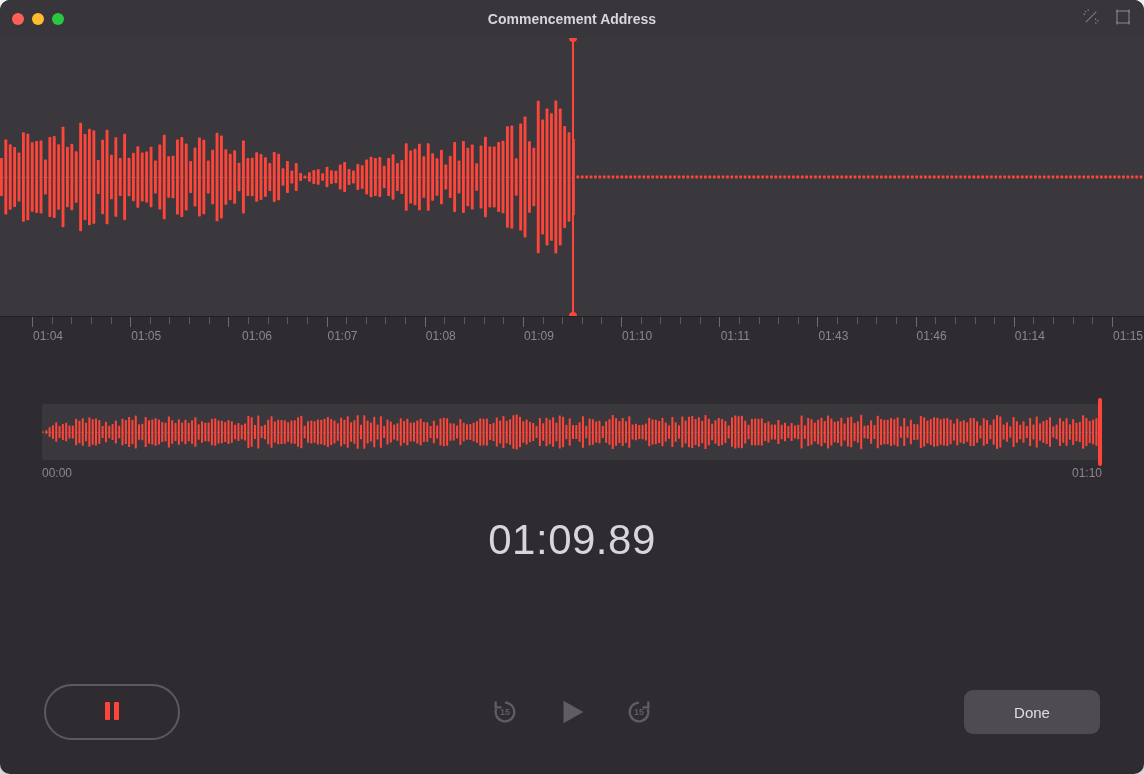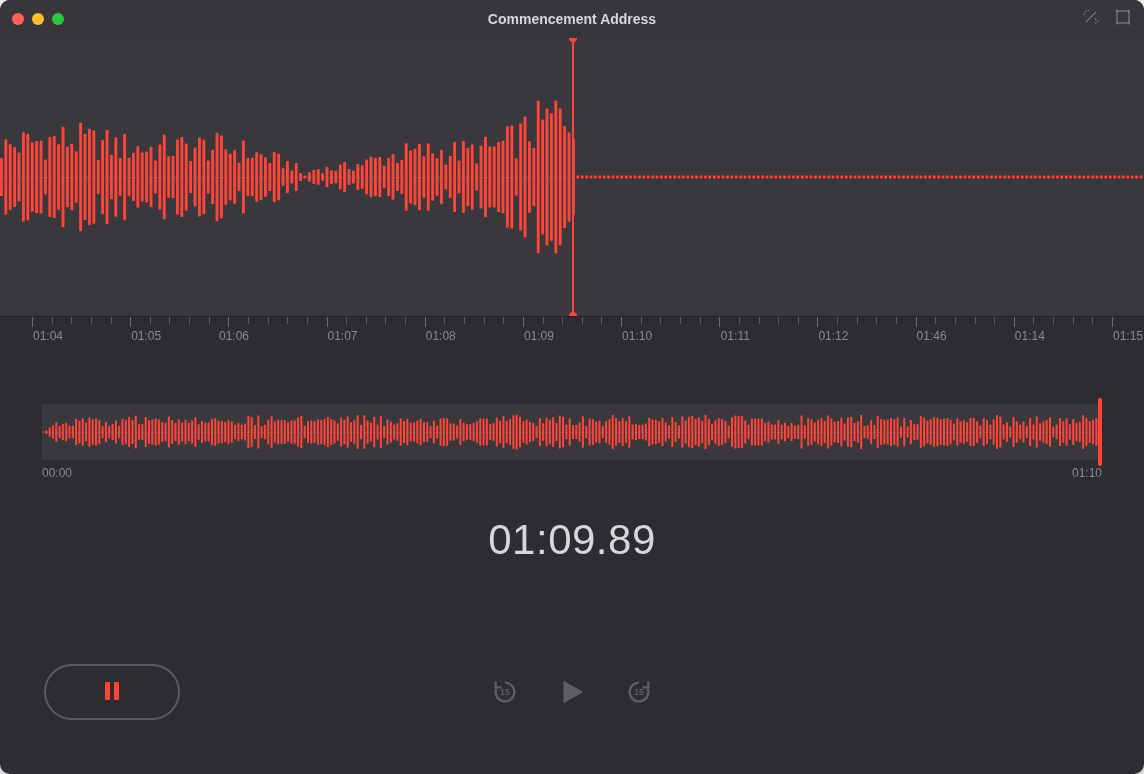--- a/index.html
+++ b/index.html
@@ -88,21 +88,21 @@
   .ov-times{display:flex;justify-content:space-between;font-size:12px;color:var(--text-dim);margin-top:6px;}
   
   .bigtime{
     text-align:center;font-size:42px;font-weight:500;color:var(--text);
     font-variant-numeric:tabular-nums;letter-spacing:.5px;
     margin-top:36px;
   }
   
   .controls{
     margin-top:auto;
-    padding:24px 44px 54px 44px;
+    padding:24px 44px 34px 44px;
     display:flex;align-items:center;position:relative;
   }
   .rec-btn{
     width:136px;height:56px;border-radius:28px;
     border:2px solid #5c5a5e;background:transparent;
     display:flex;align-items:center;justify-content:center;
     cursor:pointer;
   }
   .rec-btn svg{width:24px;height:24px;fill:var(--accent);}
   .center-ctls{
@@ -429,21 +429,21 @@
       <div class="tick" style="left: 149.818px;"></div>
       <div class="tick" style="left: 169.455px;"></div>
       <div class="tick" style="left: 189.091px;"></div>
       <div class="tick" style="left: 208.727px;"></div>
       <div class="lbl" style="left: 130.182px; text-align: right;">01:05</div>
       <div class="tick maj" style="left: 228.364px;"></div>
       <div class="tick" style="left: 248px;"></div>
       <div class="tick" style="left: 267.636px;"></div>
       <div class="tick" style="left: 287.273px;"></div>
       <div class="tick" style="left: 306.909px;"></div>
-      <div class="lbl" style="left: 218px;">01:06</div>
+      <div class="lbl" style="left: 241px;">01:06</div>
       <div class="tick maj" style="left: 326.545px;"></div>
       <div class="tick" style="left: 346.182px;"></div>
       <div class="tick" style="left: 365.818px;"></div>
       <div class="tick" style="left: 385.455px;"></div>
       <div class="tick" style="left: 405.091px;"></div>
       <div class="lbl" style="left: 326.545px;">01:07</div>
       <div class="tick maj" style="left: 424.727px;"></div>
       <div class="tick" style="left: 444.364px;"></div>
       <div class="tick" style="left: 464px;"></div>
       <div class="tick" style="left: 483.636px;"></div>
@@ -465,21 +465,21 @@
       <div class="tick" style="left: 738.909px;"></div>
       <div class="tick" style="left: 758.545px;"></div>
       <div class="tick" style="left: 778.182px;"></div>
       <div class="tick" style="left: 797.818px;"></div>
       <div class="lbl" style="left: 719.273px;">01:11</div>
       <div class="tick maj" style="left: 817.455px;"></div>
       <div class="tick" style="left: 837.091px;"></div>
       <div class="tick" style="left: 856.727px;"></div>
       <div class="tick" style="left: 876.364px;"></div>
       <div class="tick" style="left: 896px;"></div>
-      <div class="lbl" style="left: 817.455px;">01:12</div>
+      <div class="lbl" style="left: 817.455px;">01:43</div>
       <div class="tick maj" style="left: 915.636px;"></div>
       <div class="tick" style="left: 935.273px;"></div>
       <div class="tick" style="left: 954.909px;"></div>
       <div class="tick" style="left: 974.545px;"></div>
       <div class="tick" style="left: 994.182px;"></div>
       <div class="lbl" style="left: 915.636px;">01:46</div>
       <div class="tick maj" style="left: 1013.82px;"></div>
       <div class="tick" style="left: 1033.45px;"></div>
       <div class="tick" style="left: 1053.09px;"></div>
       <div class="tick" style="left: 1072.73px;"></div>
@@ -855,15 +855,16 @@
         <span>
           <svg viewBox="0 0 24 24">
               <path d="M12 4a8 8 0 1 0 7.5 5.2"></path>
               <path d="M20 3v5h-5"></path>
             </svg>
         </span>
         <span class="n">15</span>
       </div>
     </div>
 
+    <button class="done-btn">Done</button>
   </div>
 
 </div>
 
 </body></html>

